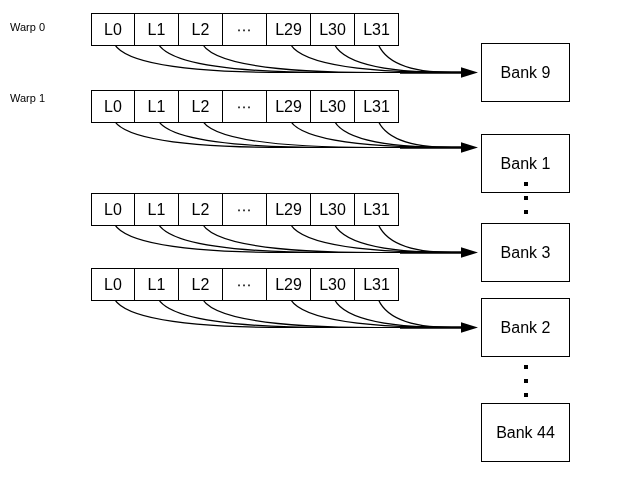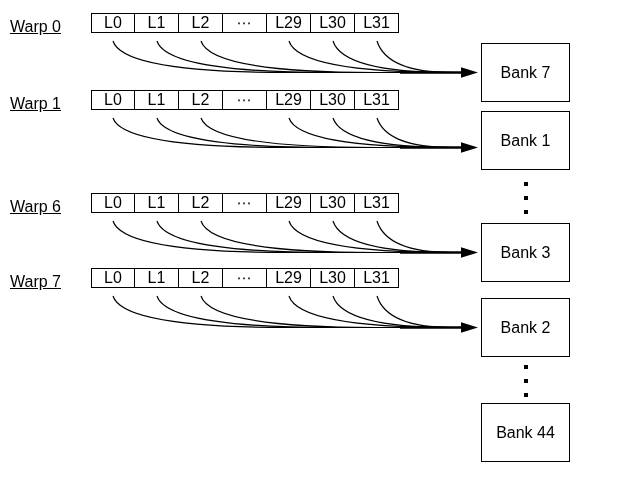--- a/index.html
+++ b/index.html
@@ -4,25 +4,25 @@
 <style>
   :root { --stroke:#000000; --bg:#ffffff; --text:#000000; }
   html,body { margin:0; padding:0; background:var(--bg); }
   .canvas {
     position:relative; width:636px; height:481px; overflow:hidden;
     background:var(--bg); font-family:"Liberation Sans", sans-serif; color:var(--text);
   }
   #arrows { position:absolute; left:0; top:0; width:636px; height:481px; }
   .warp-label {
     position:absolute; left:10px; width:70px; height:28px;
-    line-height:28px; font-size:16px; color:var(--text); text-align:left;text-decoration:underline;
+    line-height:28px; font-size:11px; color:var(--text); text-align:left;
   }
   .lane-row { position:absolute; left:91px; display:flex; }
   .lane-cell {
-    width:44px; height:20px; box-sizing:border-box;
+    width:44px; height:33px; box-sizing:border-box;
     border:1px solid var(--stroke); background:var(--bg);
     display:flex; align-items:center; justify-content:center;
     font-size:16px; color:var(--text);
   }
   .lane-cell:not(:first-child) { border-left:0; }
   .lane-cell.ellipsis { font-size:15px; letter-spacing:1px; }
   .bank {
     position:absolute; left:481px; width:89px; height:59px; box-sizing:border-box;
     border:1.5px solid var(--stroke); background:var(--bg);
     display:flex; align-items:center; justify-content:center;
@@ -78,55 +78,53 @@
   <div class="lane-row" style="top:13px">
     <div class="lane-cell">L0</div>
     <div class="lane-cell">L1</div>
     <div class="lane-cell">L2</div>
     <div class="lane-cell ellipsis">⋯</div>
     <div class="lane-cell">L29</div>
     <div class="lane-cell">L30</div>
     <div class="lane-cell">L31</div>
   </div>
 
-  <div class="warp-label" style="top:90px">Warp 1</div>
+  <div class="warp-label" style="top:84px">Warp 1</div>
   <div class="lane-row" style="top:90px">
     <div class="lane-cell">L0</div>
     <div class="lane-cell">L1</div>
     <div class="lane-cell">L2</div>
     <div class="lane-cell ellipsis">⋯</div>
     <div class="lane-cell">L29</div>
     <div class="lane-cell">L30</div>
     <div class="lane-cell">L31</div>
   </div>
 
-  <div class="warp-label" style="top:193px">Warp 6</div>
   <div class="lane-row" style="top:193px">
     <div class="lane-cell">L0</div>
     <div class="lane-cell">L1</div>
     <div class="lane-cell">L2</div>
     <div class="lane-cell ellipsis">⋯</div>
     <div class="lane-cell">L29</div>
     <div class="lane-cell">L30</div>
     <div class="lane-cell">L31</div>
   </div>
 
-  <div class="warp-label" style="top:268px">Warp 7</div>
   <div class="lane-row" style="top:268px">
     <div class="lane-cell">L0</div>
     <div class="lane-cell">L1</div>
     <div class="lane-cell">L2</div>
     <div class="lane-cell ellipsis">⋯</div>
     <div class="lane-cell">L29</div>
     <div class="lane-cell">L30</div>
     <div class="lane-cell">L31</div>
   </div>
 
-  <div class="bank" style="top:43px">Bank 7</div>
-  <div class="bank" style="top:111px">Bank 1</div>
+  <div class="bank" style="top:43px">Bank 9</div>
+  <div class="bank" style="top:134px">Bank 1</div>
   <div class="vdots" style="top:182px">
     <span class="vdot"></span>
     <span class="vdot"></span>
     <span class="vdot"></span>
   </div>
   <div class="bank" style="top:223px">Bank 3</div>
   <div class="bank" style="top:298px">Bank 2</div>
   <div class="vdots" style="top:365px">
     <span class="vdot"></span>
     <span class="vdot"></span>

